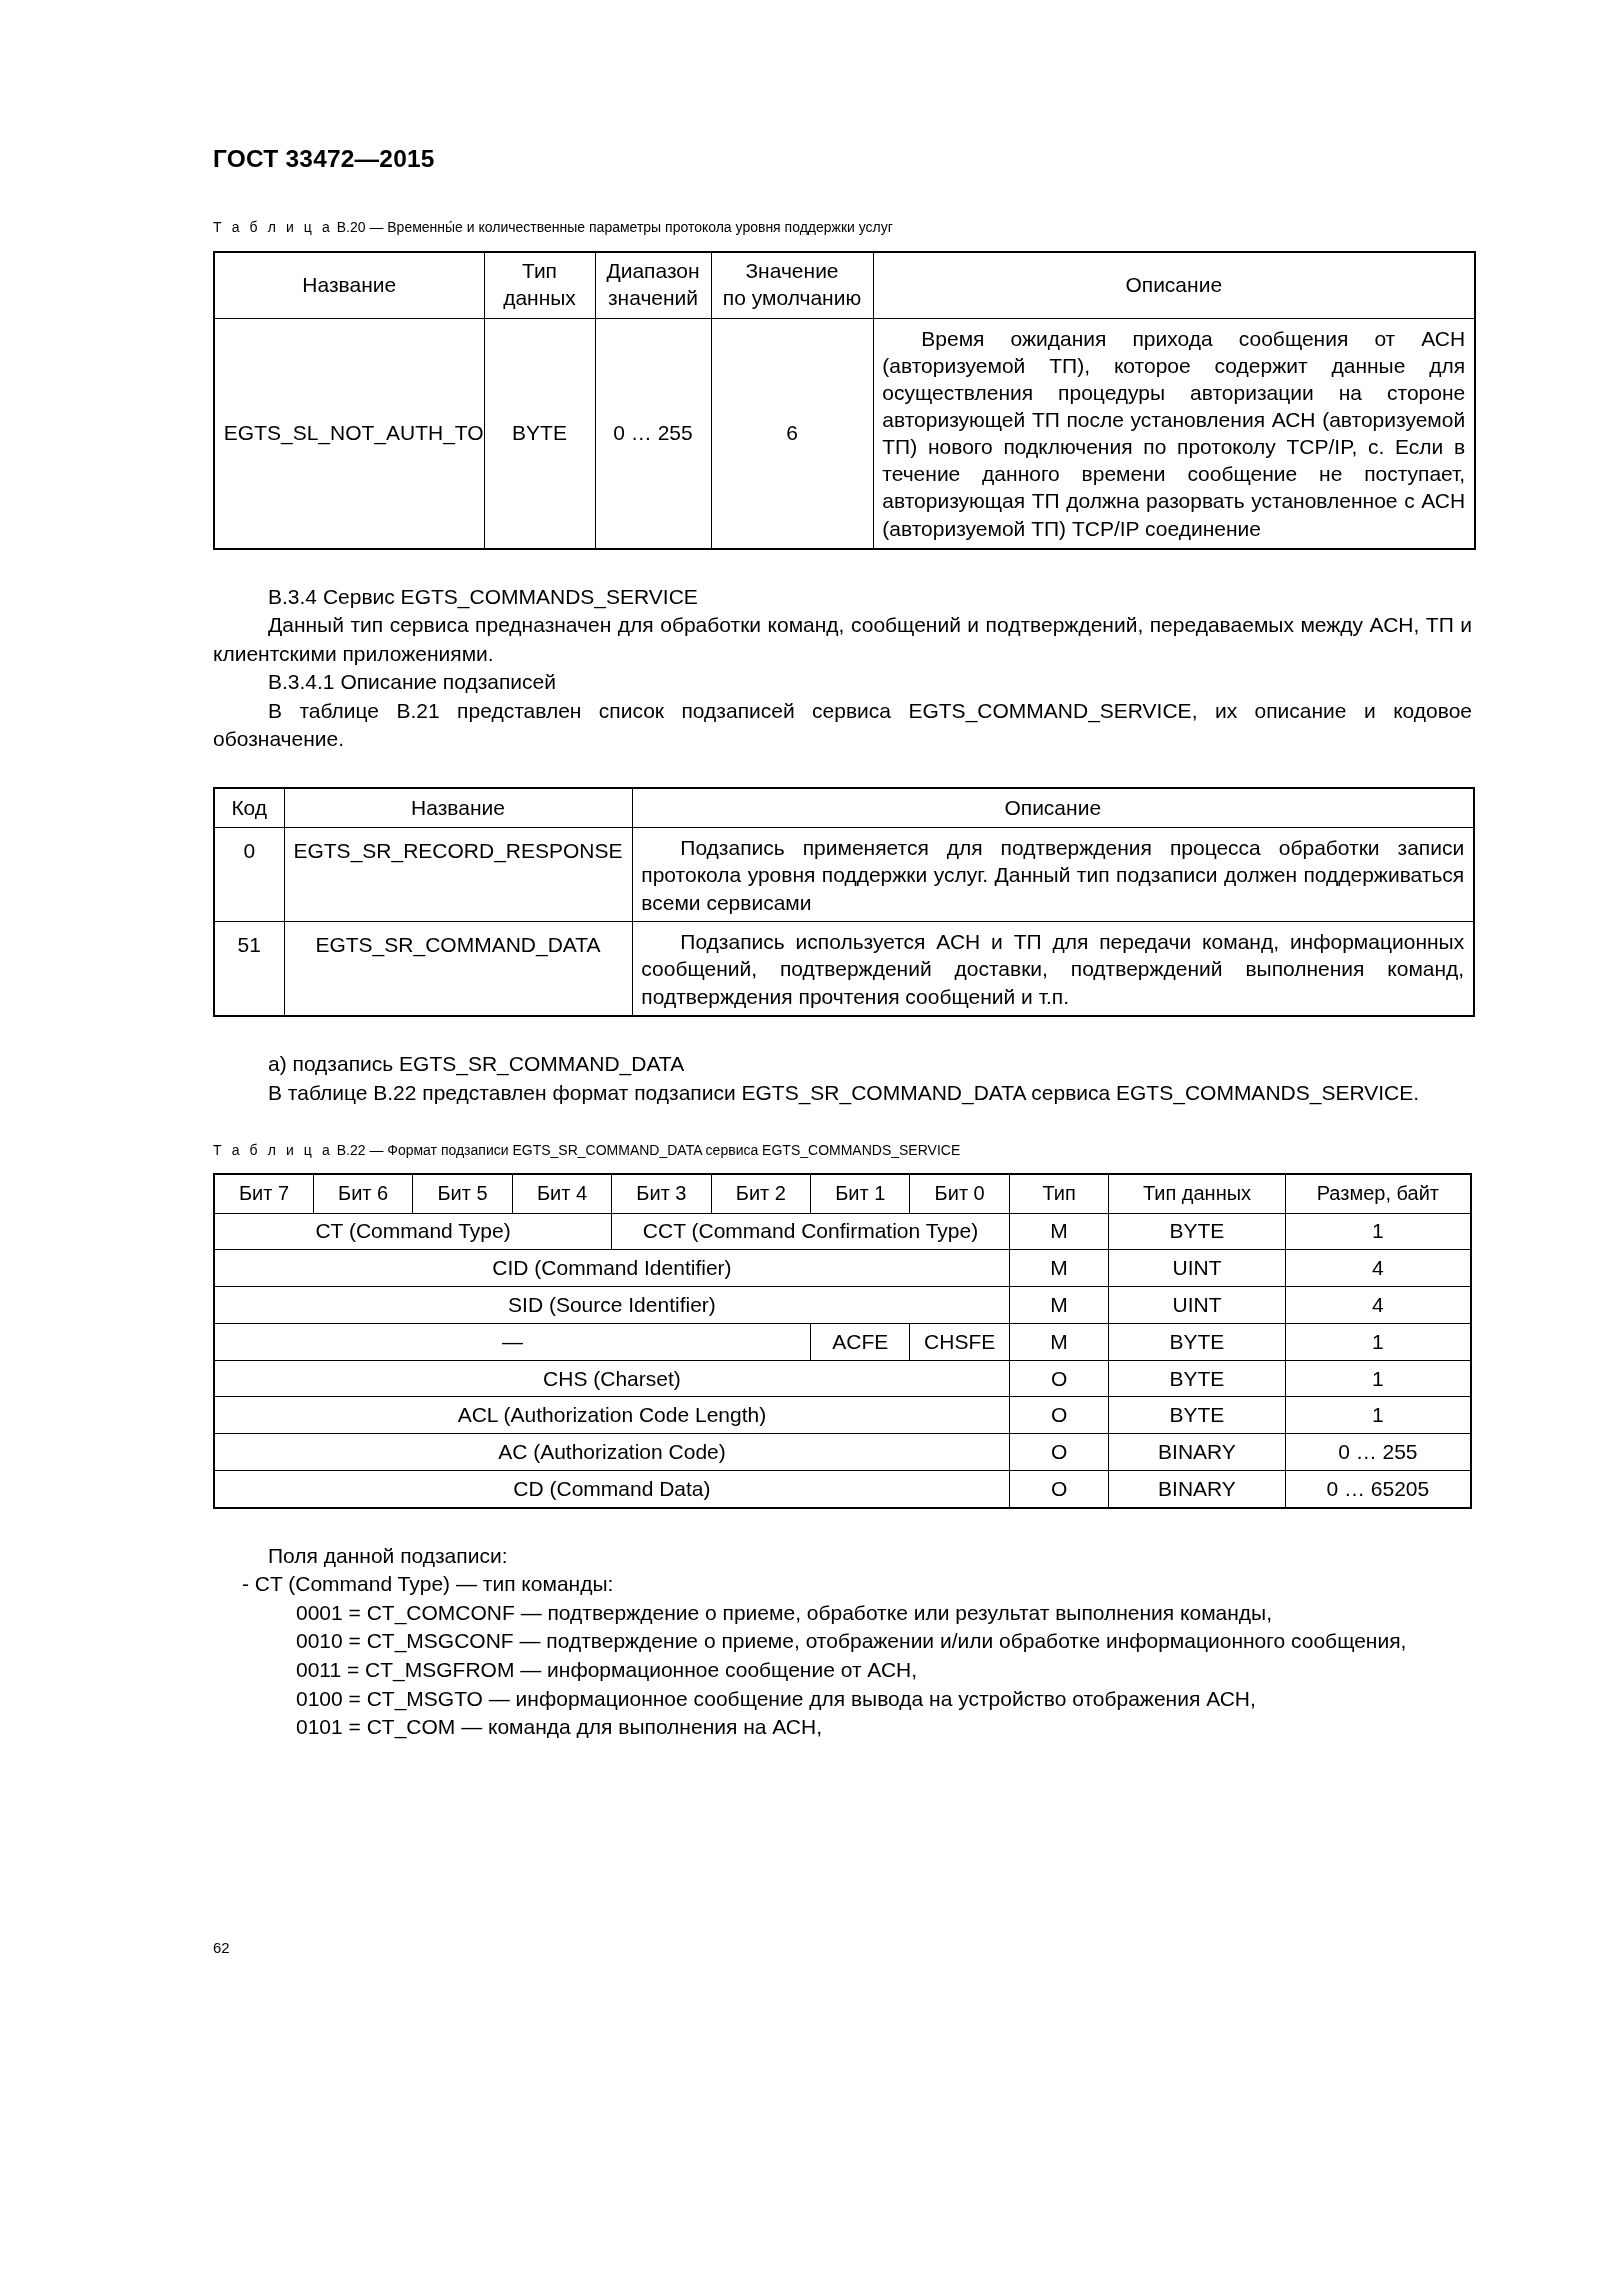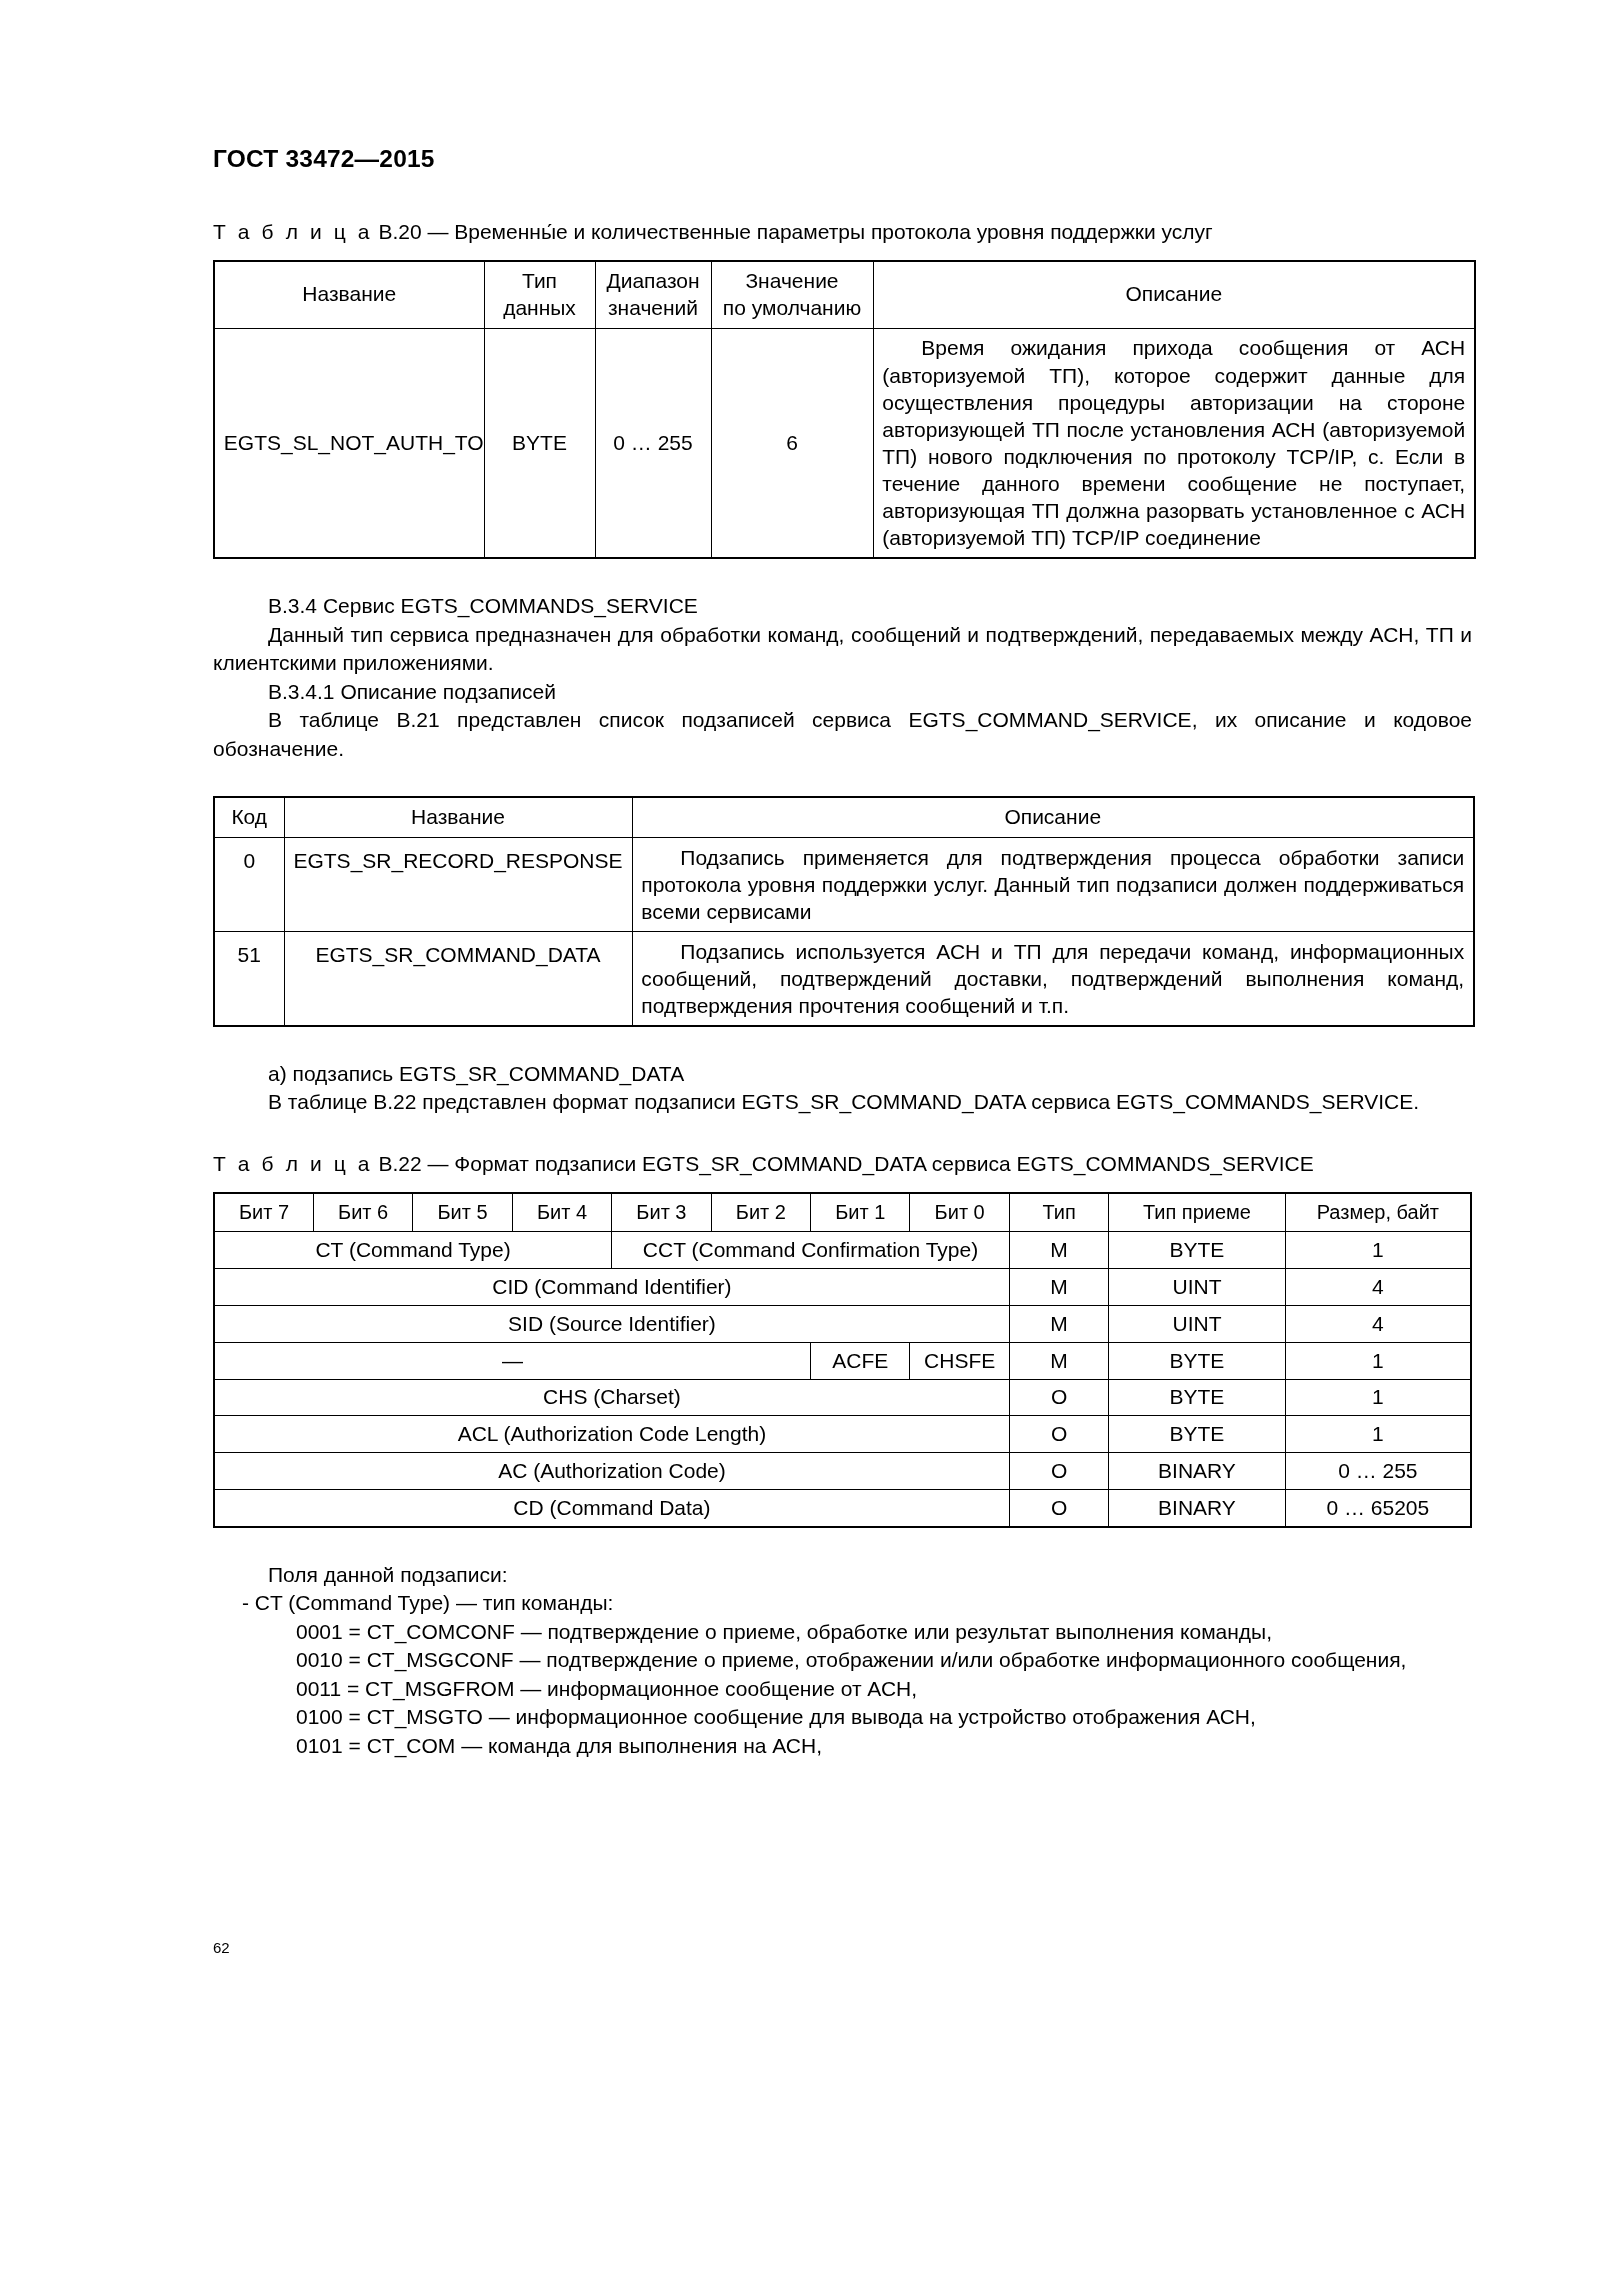--- a/index.html
+++ b/index.html
@@ -37,21 +37,21 @@
 
   
   .content {
     position: absolute;
     left: 181px;
     top: 218px;
     width: 1259px;
   }
 
   .table-caption {
-    font-size: 21px;
+    font-size: 14px;
     line-height: 1.35;
     margin: 0 0 13.7px 0;
     white-space: nowrap;
   }
   .table-caption .tcap-word {
     letter-spacing: 3.1px;
   }
 
   table.doc-table {
     border-collapse: collapse;
@@ -240,21 +240,21 @@
         <tr>
           <th class="hdr-cell">Бит 7</th>
           <th class="hdr-cell">Бит 6</th>
           <th class="hdr-cell">Бит 5</th>
           <th class="hdr-cell">Бит 4</th>
           <th class="hdr-cell">Бит 3</th>
           <th class="hdr-cell">Бит 2</th>
           <th class="hdr-cell">Бит 1</th>
           <th class="hdr-cell">Бит 0</th>
           <th class="hdr-cell">Тип</th>
-          <th class="hdr-cell">Тип приеме</th>
+          <th class="hdr-cell">Тип данных</th>
           <th class="hdr-cell">Размер, байт</th>
         </tr>
       </thead>
       <tbody>
           <tr>
             <td class="row-label" colspan="4">CT (Command Type)</td>
             <td class="row-label" colspan="4">CCT (Command Confirmation Type)</td>
             <td class="c">M</td>
             <td class="c">BYTE</td>
             <td class="c">1</td>

